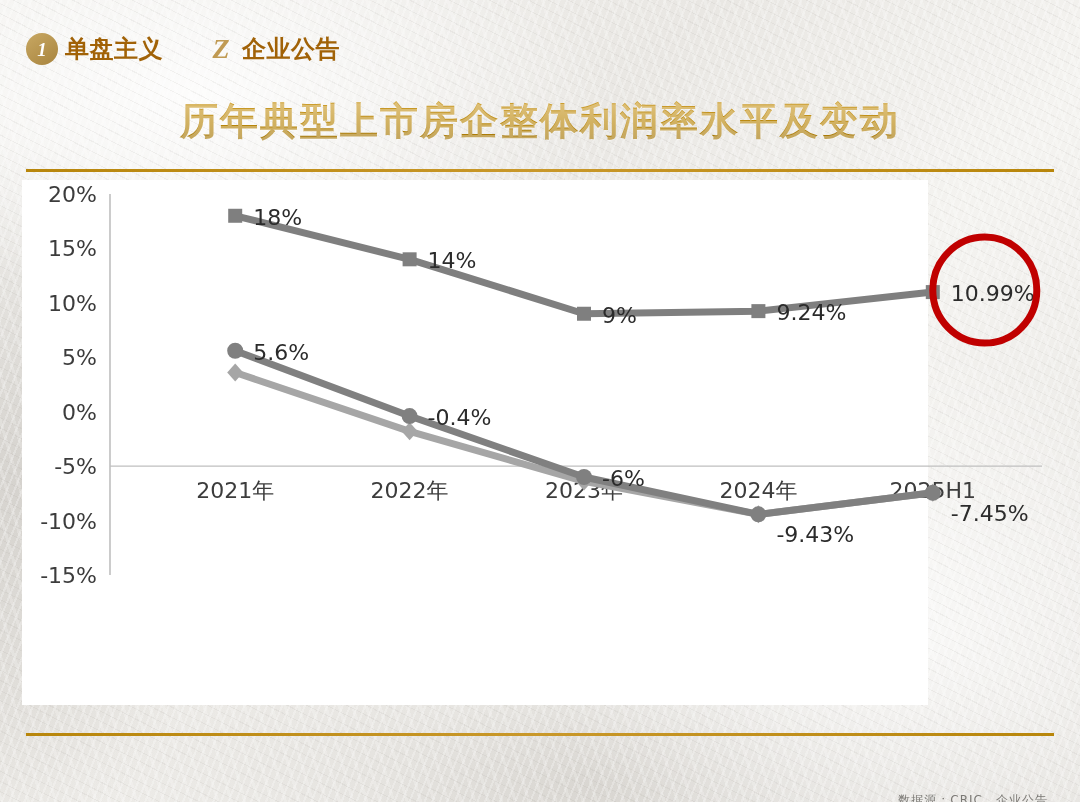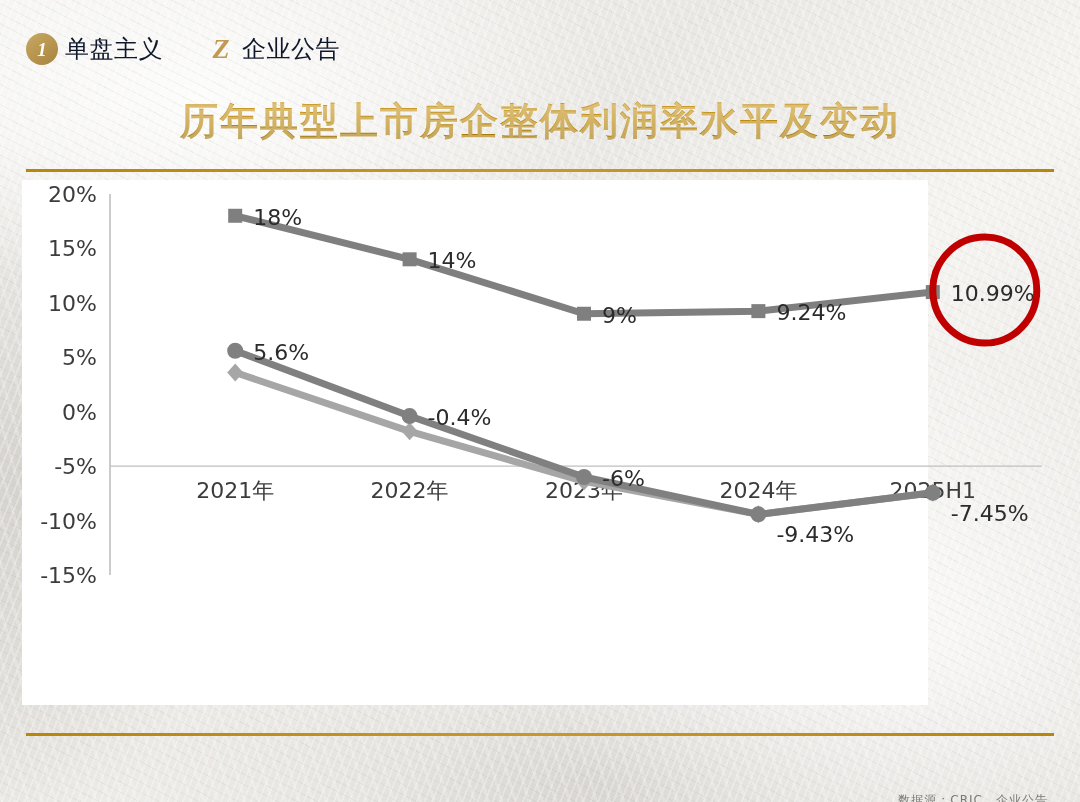--- a/index.html
+++ b/index.html
@@ -37,21 +37,21 @@
     color:#fff;font-size:19px;font-weight:bold;font-style:italic;
     font-family:"Liberation Serif","DejaVu Serif",serif;line-height:1;
   }
   .logo-z{
     width:28px;height:32px;
     display:flex;align-items:center;justify-content:center;
     color:#c09a52;font-size:28px;font-weight:bold;font-style:italic;line-height:1;
     font-family:"Liberation Serif","DejaVu Serif",serif;
   }
   .brand-name{
-    font-size:24px;font-weight:normal;color:#0f172a;letter-spacing:.5px;
+    font-size:24px;font-weight:bold;color:#a16207;letter-spacing:.5px;
     font-family:"DejaVu Sans","Liberation Sans",sans-serif;
   }
   .brand-gap{width:12px;}
   
   #title{
     position:absolute;left:0;right:0;top:96px;text-align:center;
     font-family:Liberation Sans, sans-serif;
     font-size:38px;font-weight:bold;letter-spacing:2px;
     color:#b8860b;
     background:linear-gradient(180deg,#d4a73c 0%,#b8860b 55%,#9a6f08 100%);

